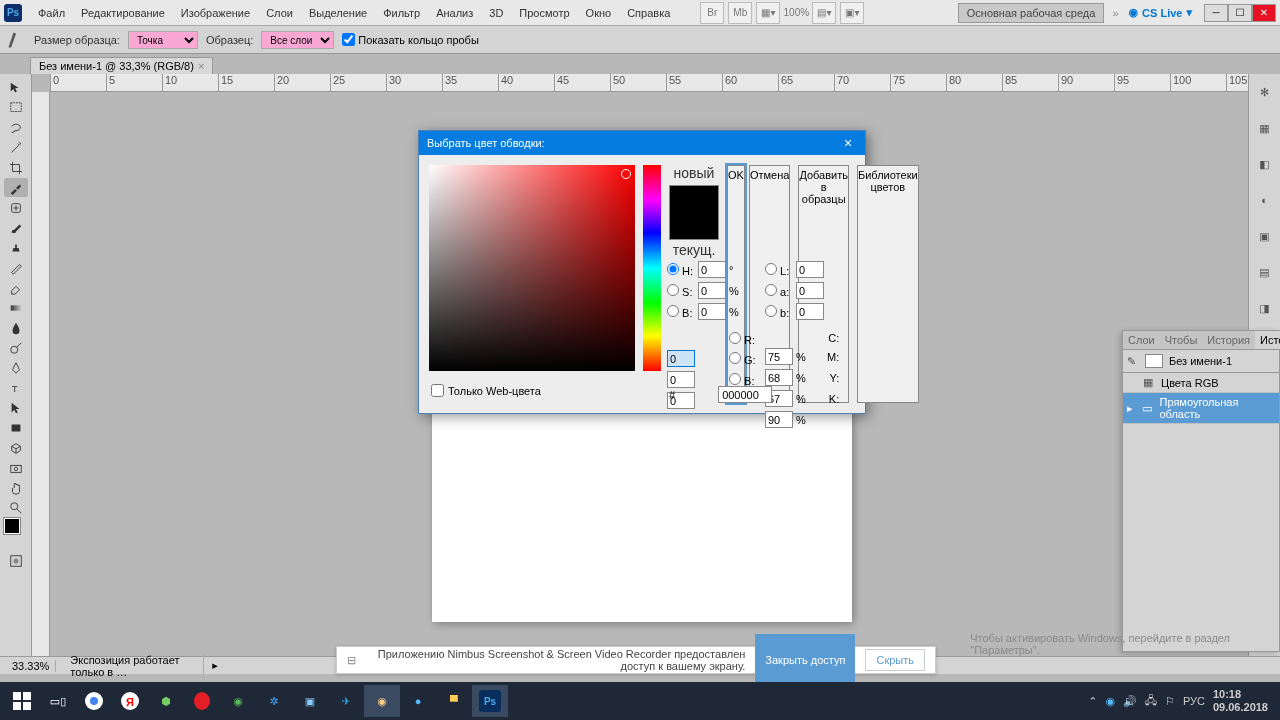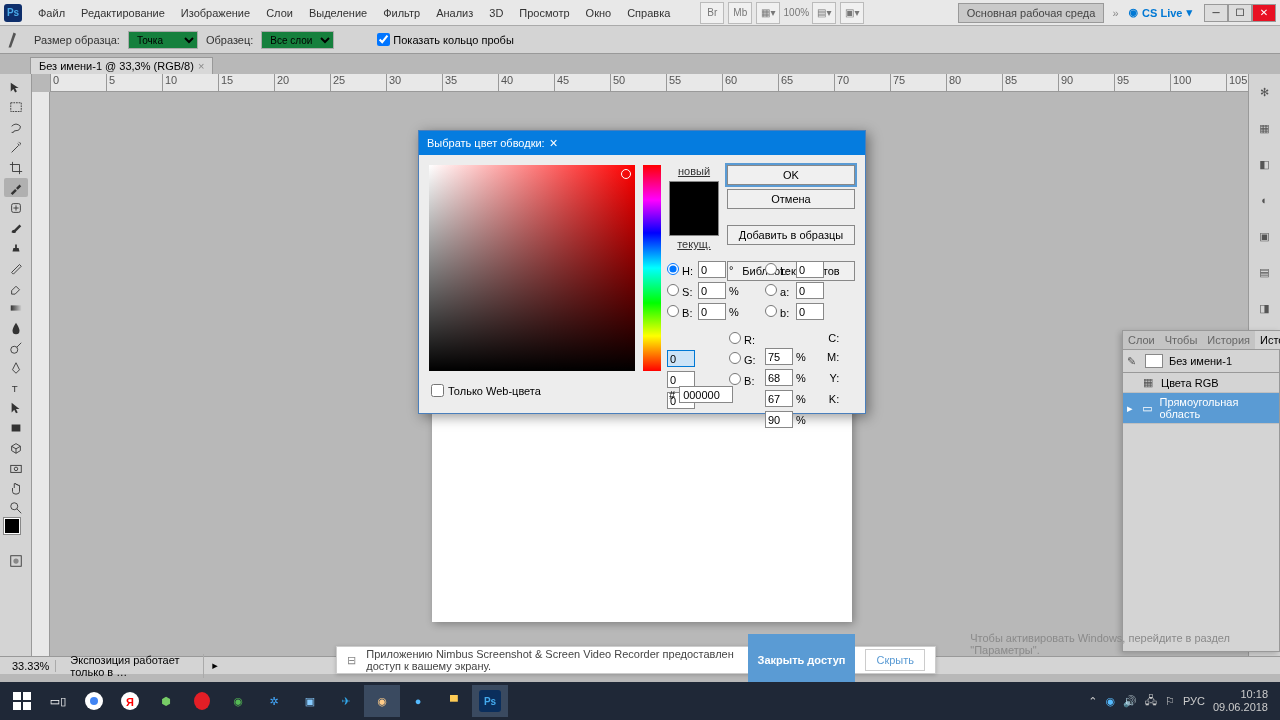--- a/index.html
+++ b/index.html
@@ -14,22 +14,22 @@
 .workspace-btn { background: #c9c9c9; border: 1px solid #999; padding: 3px 8px; color: #444; margin: 0 4px; }
 .cslive { color: #0078d4; font-weight: bold; padding: 0 6px; display: flex; align-items: center; gap: 4px; }
 .win-controls { display: flex; gap: 0; margin-left: 6px; }
 .win-btn { width: 24px; height: 18px; border: 1px solid #999; background: #ddd; display: flex; align-items: center; justify-content: center; font-size: 10px; }
 .win-close { background: #e81123; color: white; }
 
 
 .optbar { background: #d4d4d4; border-bottom: 1px solid #999; height: 28px; display: flex; align-items: center; padding: 0 6px; gap: 8px; }
 .opt-tool-icon { width: 20px; height: 20px; display: flex; align-items: center; justify-content: center; }
 .opt-label { color: #333; }
-.opt-select { background: #15803d; border: 1px solid #aaa; padding: 2px 4px; min-width: 70px; height: 18px; font-size: 10px; }
-.opt-check { display: flex; align-items: center; gap: 3px; margin-left: 35px; }
+.opt-select { background: #f9a8d4; border: 1px solid #aaa; padding: 2px 4px; min-width: 70px; height: 18px; font-size: 10px; }
+.opt-check { display: flex; align-items: center; gap: 3px; }
 
 
 .doctab-bar { background: #b8b8b8; height: 20px; display: flex; align-items: flex-end; padding-left: 30px; }
 .doctab { background: #d8d8d8; border: 1px solid #999; border-bottom: none; padding: 2px 8px; font-size: 10px; display: flex; align-items: center; gap: 4px; }
 .doctab-close { color: #888; cursor: pointer; }
 
 
 .main { display: flex; height: 600px; }
 .toolbox { width: 32px; background: #d4d4d4; border-right: 1px solid #999; display: flex; flex-direction: column; align-items: center; padding-top: 4px; gap: 1px; }
 .tool { width: 24px; height: 19px; display: flex; align-items: center; justify-content: center; color: #333; cursor: pointer; border-radius: 2px; }
@@ -42,80 +42,80 @@
 .ruler-h { position: absolute; top: 0; left: 18px; right: 0; height: 18px; background: #e8e8e8; border-bottom: 1px solid #999; font-size: 8px; color: #555; display: flex; overflow: hidden; }
 .ruler-h span { display: block; border-left: 1px solid #999; padding-left: 2px; min-width: 56px; }
 .ruler-v { position: absolute; top: 18px; left: 0; bottom: 0; width: 18px; background: #e8e8e8; border-right: 1px solid #999; }
 .canvas-doc { position: absolute; top: 60px; left: 400px; width: 420px; height: 488px; background: #fff; box-shadow: 2px 2px 8px rgba(0,0,0,0.3); }
 
 .right-bar { width: 32px; background: #d4d4d4; border-left: 1px solid #999; display: flex; flex-direction: column; align-items: center; padding-top: 8px; gap: 16px; }
 .right-ico { width: 20px; height: 20px; color: #555; display: flex; align-items: center; justify-content: center; }
 
 
 .dialog { position: absolute; top: 130px; left: 418px; width: 448px; background: #ededed; border: 1px solid #4a7fbc; box-shadow: 3px 3px 12px rgba(0,0,0,0.4); }
-.dlg-title { background: #057cdf; color: #fff; padding: 4px 8px; display: flex; align-items: center; font-size: 11px; }
+.dlg-title { background: #057cdf; color: #fff; padding: 4px 8px; display: flex; justify-content: space-between; align-items: center; font-size: 11px; }
 .dlg-close { color: #fff; cursor: pointer; font-size: 14px; width: 18px; text-align: center; }
 .dlg-body { padding: 10px; display: flex; gap: 8px; }
 .sat-field { width: 206px; height: 206px; position: relative; cursor: crosshair; 
   background: linear-gradient(to bottom, transparent 0%, #000 100%),
               linear-gradient(to right, #fff 0%, #f00 100%); }
 .sat-cursor { position: absolute; top: 4px; right: 4px; width: 10px; height: 10px; border: 1px solid #fff; border-radius: 50%; }
 .hue-strip { width: 18px; height: 206px; background: linear-gradient(to bottom, #f00 0%, #f0f 17%, #00f 33%, #0ff 50%, #0f0 67%, #ff0 83%, #f00 100%); position: relative; }
 .dlg-mid { display: flex; flex-direction: column; align-items: center; gap: 2px; }
 .swatch-pair { width: 50px; height: 55px; border: 1px solid #888; margin-top: 2px; }
 .swatch-new { height: 50%; background: #000; }
 .swatch-cur { height: 50%; background: #000; }
-.sw-label { font-size: 11px; color: #333; text-decoration: underline; }
-.dlg-right { flex: 1; display: flex; flex-direction: column; gap: 4px; }
+.sw-label { font-size: 14px; color: #333; }
+.dlg-right { flex: 1; display: flex; flex-direction: row; gap: 4px; }
 .dlg-btn { background: #f0f0f0; border: 1px solid #888; padding: 3px 0; text-align: center; cursor: pointer; font-size: 11px; }
 .dlg-btn.primary { outline: 2px solid #5a9bd4; }
 .webonly { display: flex; align-items: center; gap: 4px; margin-top: 214px; margin-left: 2px; font-size: 11px; }
 
 .input-grid { position: absolute; top: 106px; left: 248px; display: grid; grid-template-columns: auto auto auto; gap: 4px 3px; align-items: center; }
 .input-grid2 { position: absolute; top: 106px; left: 346px; display: grid; grid-template-columns: auto auto auto; gap: 4px 3px; align-items: center; }
 .ig-radio { width: 12px; height: 12px; }
 .ig-label { font-size: 11px; text-align: right; }
 .ig-input { width: 28px; height: 17px; border: 1px solid #888; padding: 0 2px; font-size: 11px; background: #fff; }
 .ig-input.sel { border: 1px solid #0078d4; background: #cde4f7; }
 .ig-unit { font-size: 11px; }
 .hex-row { position: absolute; bottom: 10px; left: 250px; display: flex; align-items: center; gap: 4px; }
-.hex-input { width: 54px; height: 17px; border: 1px solid #888; padding: 0 3px; font-size: 11px; }
+.hex-input { width: 54px; height: 17px; border: 1px solid #888; padding: 0 3px; font-size: 11px; margin-left: 39px; }
 
 
 .history-panel { position: absolute; top: 330px; right: 0; width: 158px; height: 322px; background: #d4d4d4; border: 1px solid #999; box-shadow: -2px 2px 6px rgba(0,0,0,0.2); }
 .hp-tabs { display: flex; background: #c4c4c4; border-bottom: 1px solid #999; font-size: 10px; }
 .hp-tab { padding: 3px 5px; color: #666; cursor: pointer; }
 .hp-tab.active { background: #d4d4d4; color: #000; }
 .hp-row { display: flex; align-items: center; padding: 3px 4px; gap: 4px; font-size: 10px; border-bottom: 1px solid #c0c0c0; }
 .hp-row.sel { background: #5a9bd4; color: #fff; }
 .hp-thumb { width: 18px; height: 14px; background: #fff; border: 1px solid #888; }
 .hp-head { display: flex; align-items: center; padding: 4px; gap: 6px; border-bottom: 1px solid #999; }
 
 
 .statusbar { position: absolute; bottom: 46px; left: 0; right: 0; height: 18px; background: #d4d4d4; border-top: 1px solid #999; display: flex; align-items: center; font-size: 10px; padding: 0 6px; gap: 8px; }
 .status-seg { border-right: 1px solid #aaa; padding: 0 6px; }
 
 
 .notif { position: absolute; bottom: 46px; left: 336px; width: 600px; height: 28px; background: #fff; border: 1px solid #ccc; display: flex; align-items: center; padding: 0 10px; gap: 10px; font-size: 11px; box-shadow: 0 1px 4px rgba(0,0,0,0.2); }
-.notif-txt { flex: 1; color: #444; }
-.notif-btn1 { background: #5a9bd4; color: #fff; padding: 20px 10px; border: none; cursor: pointer; font-weight: bold; }
+.notif-txt { flex: 1; color: #444; text-align: right; }
+.notif-btn1 { background: #5a9bd4; color: #fff; padding: 20px 10px; border: none; cursor: pointer; }
 .notif-btn2 { background: transparent; border: 1px solid #ccc; padding: 4px 10px; cursor: pointer; color: #5a9bd4; }
 
 
 .watermark { position: absolute; bottom: 64px; right: 50px; color: #8a8a8a; font-size: 16px; text-align: left; pointer-events: none; }
 .watermark .wm1 { font-size: 18px; }
 .watermark .wm2 { font-size: 11px; }
 
 
 .taskbar { position: absolute; bottom: 0; left: 0; right: 0; height: 38px; background: #1f2837; display: flex; align-items: center; padding: 0 4px; }
 .task-ico { width: 36px; height: 32px; display: flex; align-items: center; justify-content: center; color: #fff; cursor: pointer; }
 .task-ico.active { background: #3a4a60; }
 .task-spacer { flex: 1; }
 .tray { display: flex; align-items: center; gap: 8px; color: #ccc; font-size: 10px; padding-right: 8px; }
-.tray-time { text-align: right; line-height: 1.2; }
+.tray-time { line-height: 1.2; font-weight: bold; }
 
 </style>
 </head>
 <body>
 
 <div class="menubar">
   <div class="ps-logo">Ps</div>
   <div class="menu-item">Файл</div>
   <div class="menu-item">Редактирование</div>
   <div class="menu-item">Изображение</div>

